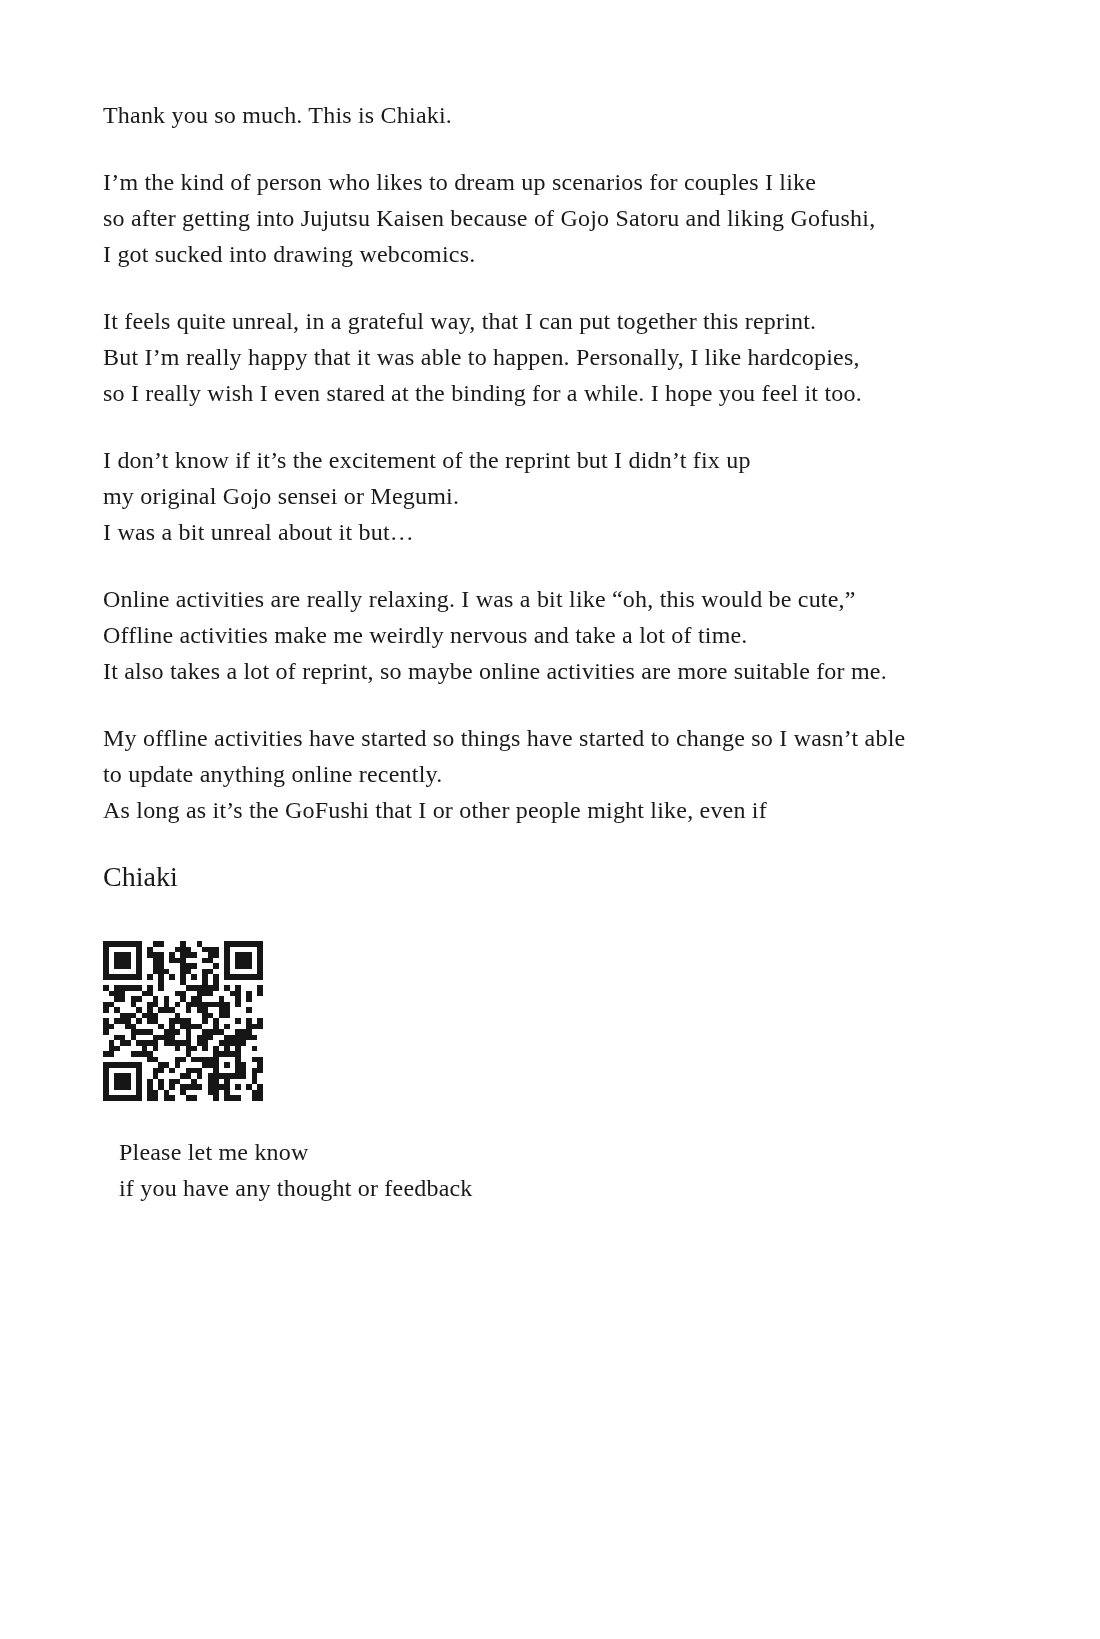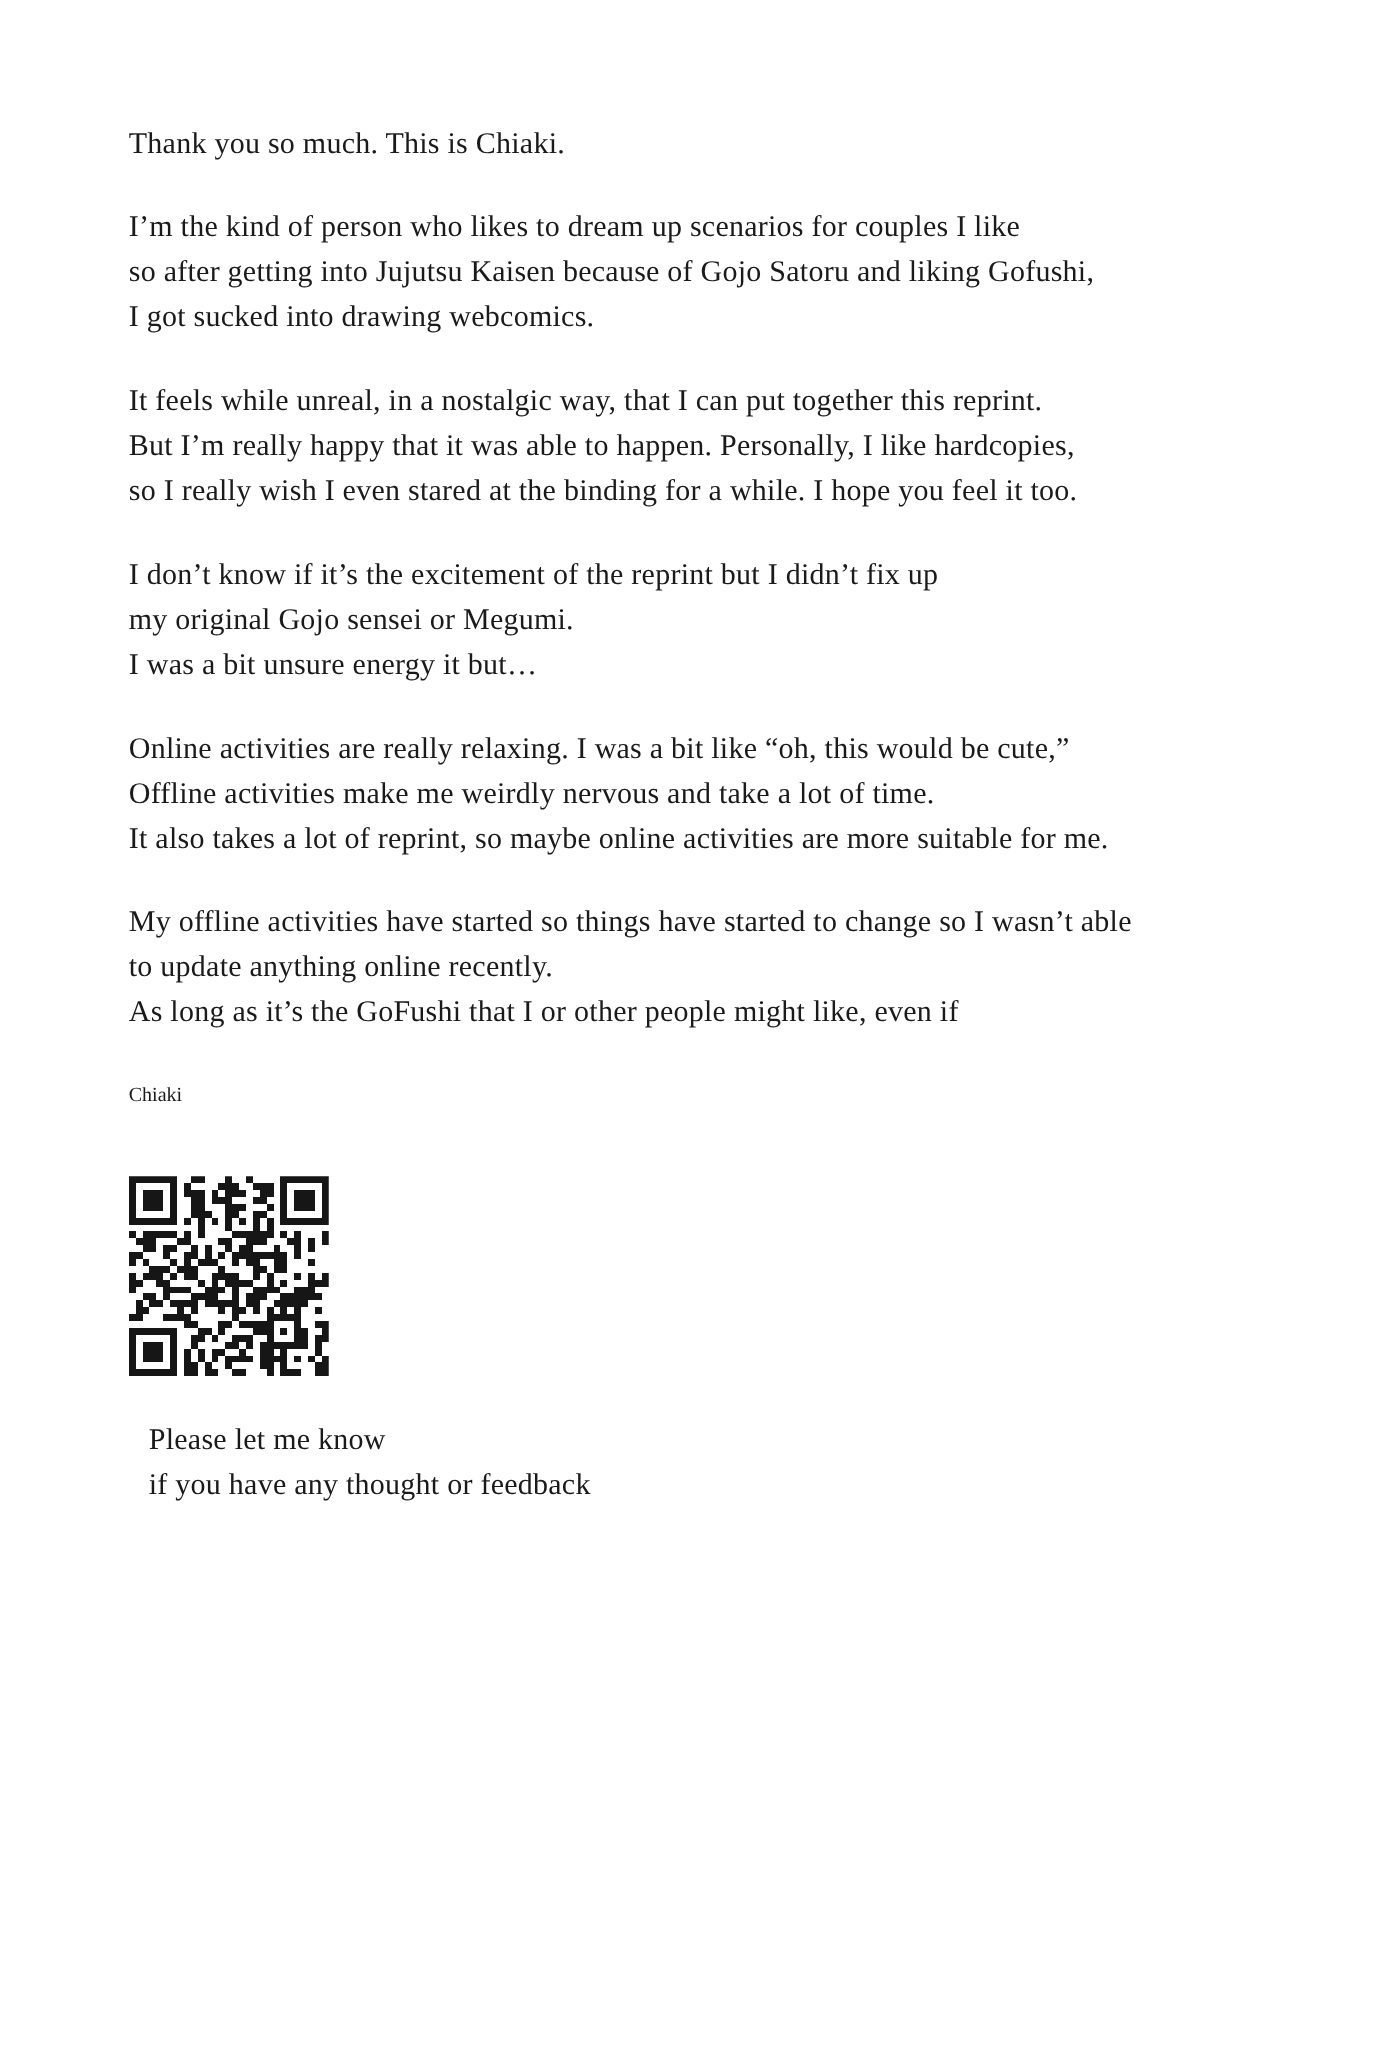--- a/index.html
+++ b/index.html
@@ -23,21 +23,21 @@
   .paragraph {
     margin: 0 0 31px 0;
   }
   .line {
     font-size: 24px;
     line-height: 36px;
     white-space: nowrap;
     letter-spacing: 0.2px;
   }
   .signature {
-    font-size: 16px;
+    font-size: 28px;
     line-height: 36px;
     margin: 0 0 31px 0;
   }
   .qr-wrap {
     margin-top: 46px;
     margin-bottom: 33px;
     width: 160px;
     height: 160px;
   }
   .qr-wrap svg {
@@ -58,28 +58,28 @@
     <div>
         <div class="paragraph">
           <div class="line">Thank you so much. This is Chiaki.</div>
         </div>
         <div class="paragraph">
           <div class="line">I’m the kind of person who likes to dream up scenarios for couples I like</div>
           <div class="line">so after getting into Jujutsu Kaisen because of Gojo Satoru and liking Gofushi,</div>
           <div class="line">I got sucked into drawing webcomics.</div>
         </div>
         <div class="paragraph">
-          <div class="line">It feels while unreal, in a nostalgic way, that I can put together this reprint.</div>
+          <div class="line">It feels quite unreal, in a grateful way, that I can put together this reprint.</div>
           <div class="line">But I’m really happy that it was able to happen. Personally, I like hardcopies,</div>
           <div class="line">so I really wish I even stared at the binding for a while. I hope you feel it too.</div>
         </div>
         <div class="paragraph">
           <div class="line">I don’t know if it’s the excitement of the reprint but I didn’t fix up</div>
           <div class="line">my original Gojo sensei or Megumi.</div>
-          <div class="line">I was a bit unsure energy it but…</div>
+          <div class="line">I was a bit unreal about it but…</div>
         </div>
         <div class="paragraph">
           <div class="line">Online activities are really relaxing. I was a bit like “oh, this would be cute,”</div>
           <div class="line">Offline activities make me weirdly nervous and take a lot of time.</div>
           <div class="line">It also takes a lot of reprint, so maybe online activities are more suitable for me.</div>
         </div>
         <div class="paragraph">
           <div class="line">My offline activities have started so things have started to change so I wasn’t able</div>
           <div class="line">to update anything online recently.</div>
           <div class="line">As long as it’s the GoFushi that I or other people might like, even if</div>

